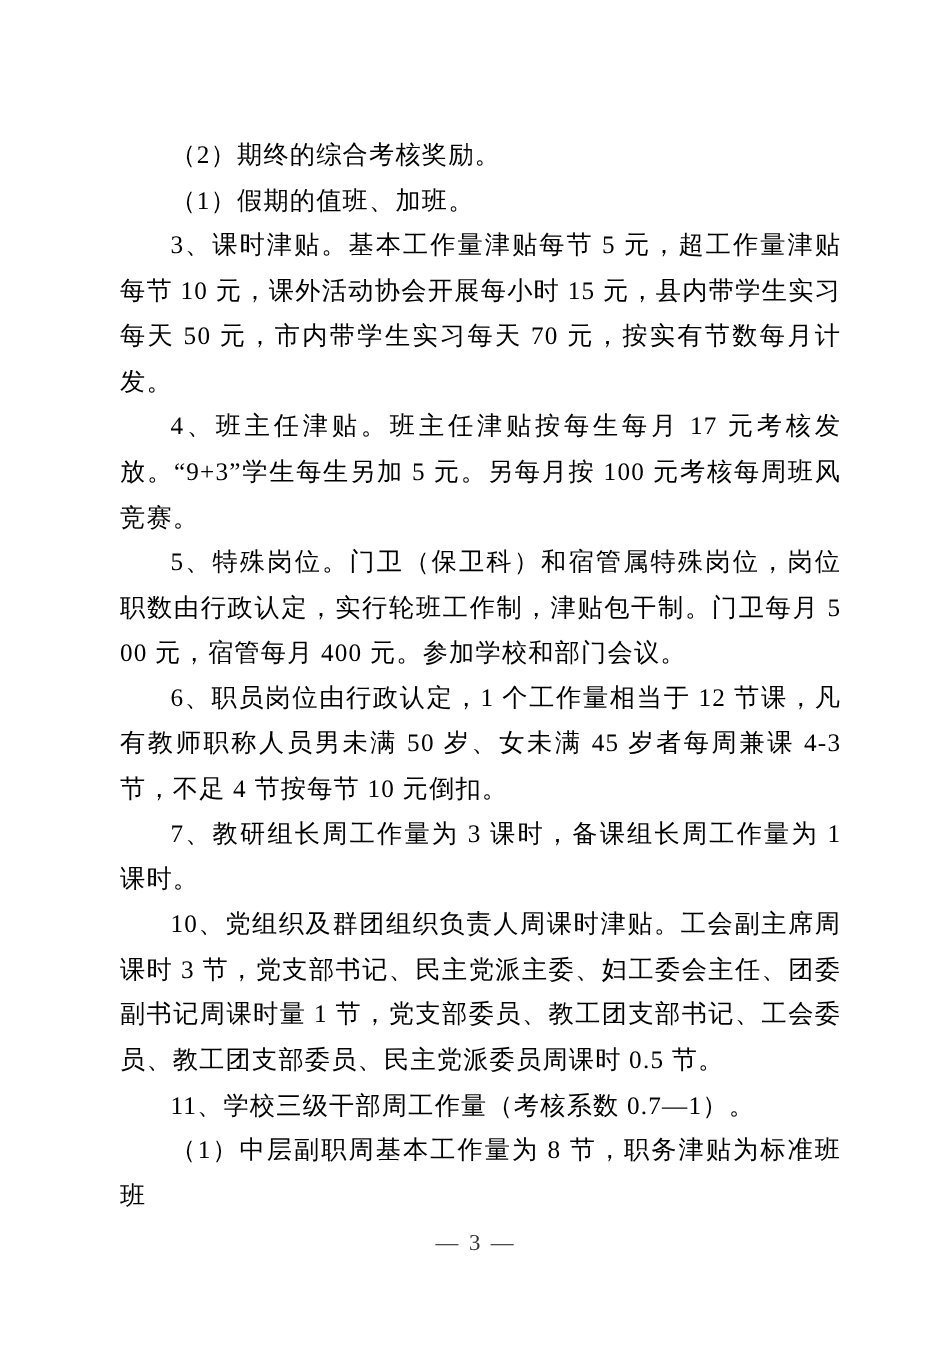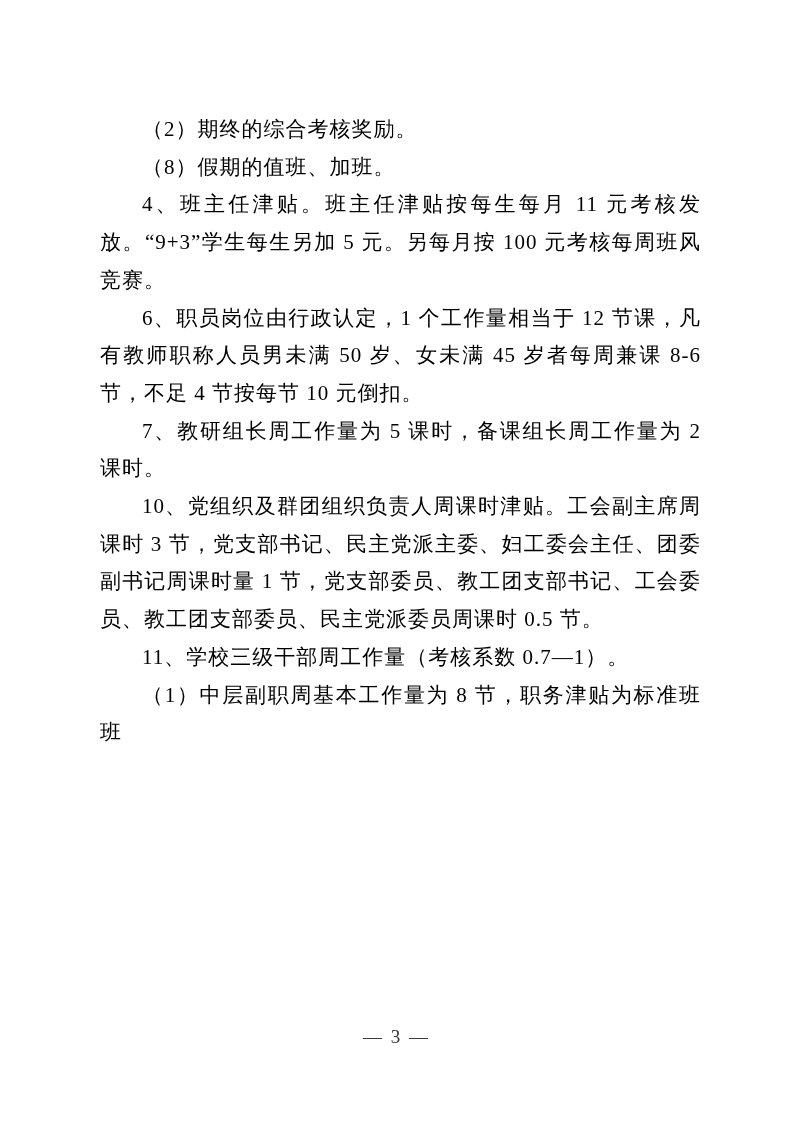--- a/index.html
+++ b/index.html
@@ -46,24 +46,26 @@
     color: #333333;
     font-family: "Liberation Serif", "DejaVu Serif", serif;
   }
 </style>
 </head>
 <body>
 
 <div class="page">
   <div class="doc-body">
     <p>（2）期终的综合考核奖励。</p>
-    <p>（8）假期的值班、加班。</p>
-    <p>4、班主任津贴。班主任津贴按每生每月 11 元考核发放。“9+3”学生每生另加 5 元。另每月按 100 元考核每周班风竞赛。</p>
-    <p>6、职员岗位由行政认定，1 个工作量相当于 12 节课，凡有教师职称人员男未满 50 岁、女未满 45 岁者每周兼课 8-6 节，不足 4 节按每节 10 元倒扣。</p>
-    <p>7、教研组长周工作量为 5 课时，备课组长周工作量为 2 课时。</p>
+    <p>（1）假期的值班、加班。</p>
+    <p>3、课时津贴。基本工作量津贴每节 5 元，超工作量津贴每节 10 元，课外活动协会开展每小时 15 元，县内带学生实习每天 50 元，市内带学生实习每天 70 元，按实有节数每月计发。</p>
+    <p>4、班主任津贴。班主任津贴按每生每月 17 元考核发放。“9+3”学生每生另加 5 元。另每月按 100 元考核每周班风竞赛。</p>
+    <p>5、特殊岗位。门卫（保卫科）和宿管属特殊岗位，岗位职数由行政认定，实行轮班工作制，津贴包干制。门卫每月 500 元，宿管每月 400 元。参加学校和部门会议。</p>
+    <p>6、职员岗位由行政认定，1 个工作量相当于 12 节课，凡有教师职称人员男未满 50 岁、女未满 45 岁者每周兼课 4-3 节，不足 4 节按每节 10 元倒扣。</p>
+    <p>7、教研组长周工作量为 3 课时，备课组长周工作量为 1 课时。</p>
     <p>10、党组织及群团组织负责人周课时津贴。工会副主席周课时 3 节，党支部书记、民主党派主委、妇工委会主任、团委副书记周课时量 1 节，党支部委员、教工团支部书记、工会委员、教工团支部委员、民主党派委员周课时 0.5 节。</p>
     <p>11、学校三级干部周工作量（考核系数 0.7—1）。</p>
     <p>（1）中层副职周基本工作量为 8 节，职务津贴为标准班班</p>
   </div>
 
   <div class="page-footer">
     <span>— 3 —</span>
   </div>
 </div>
 

